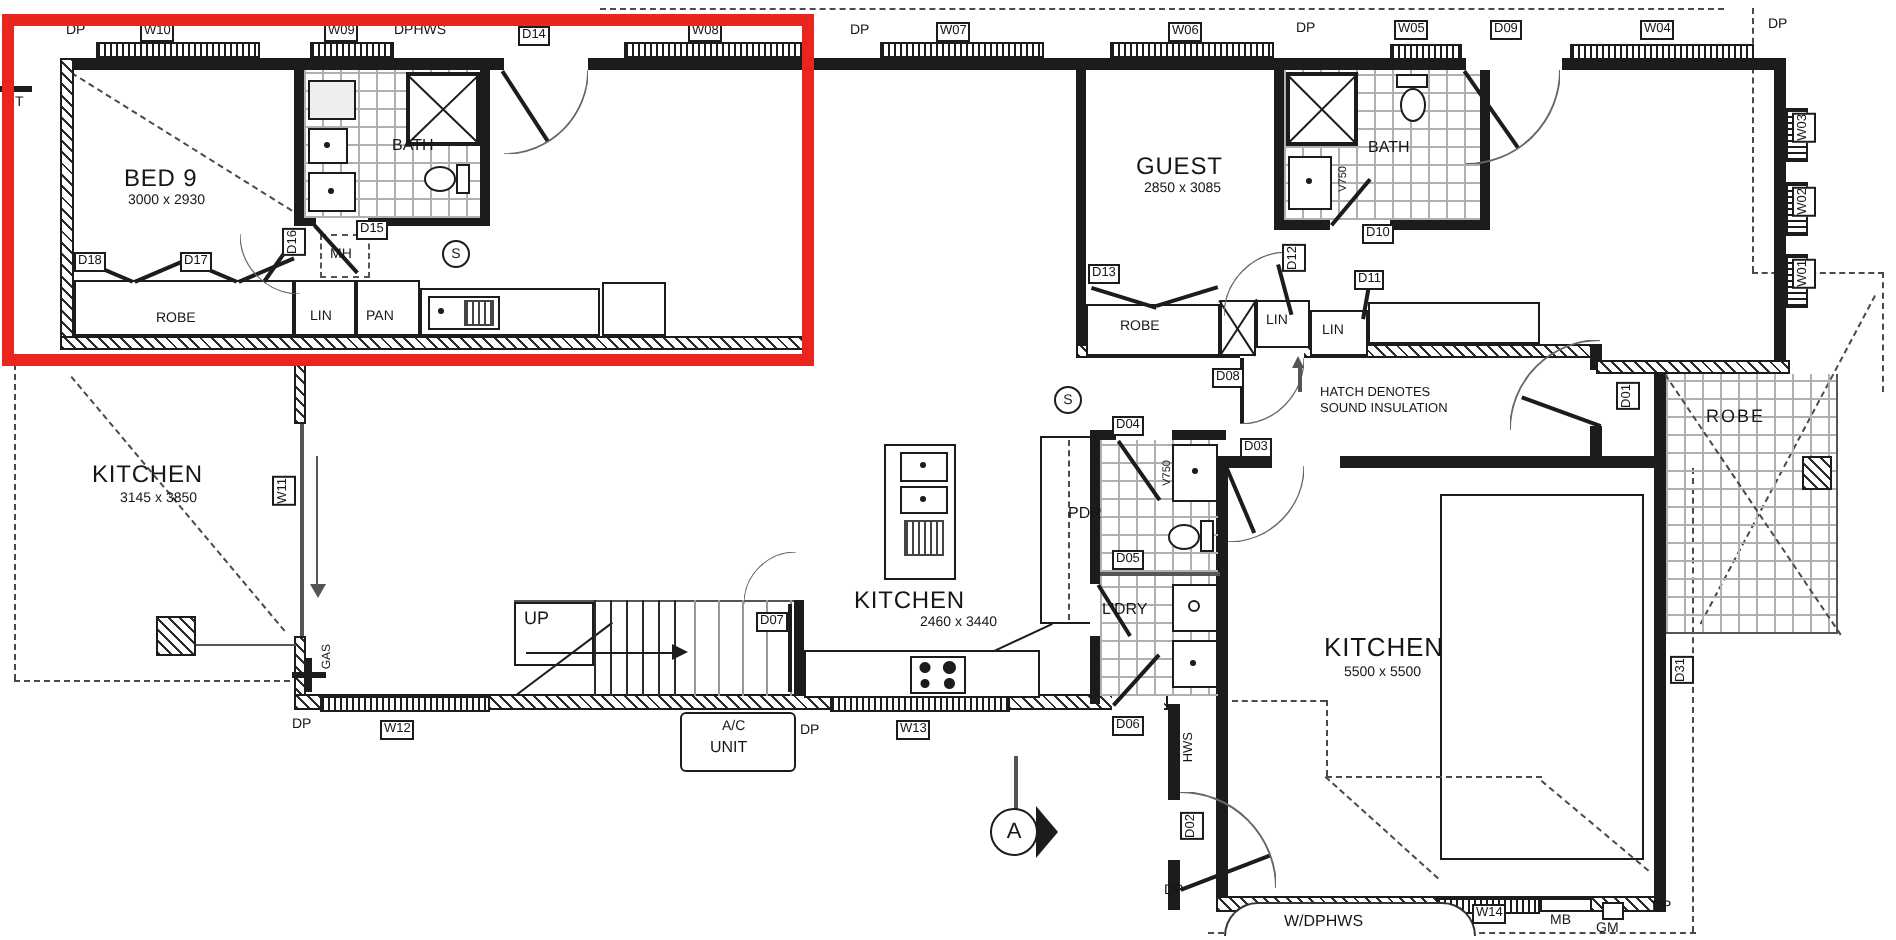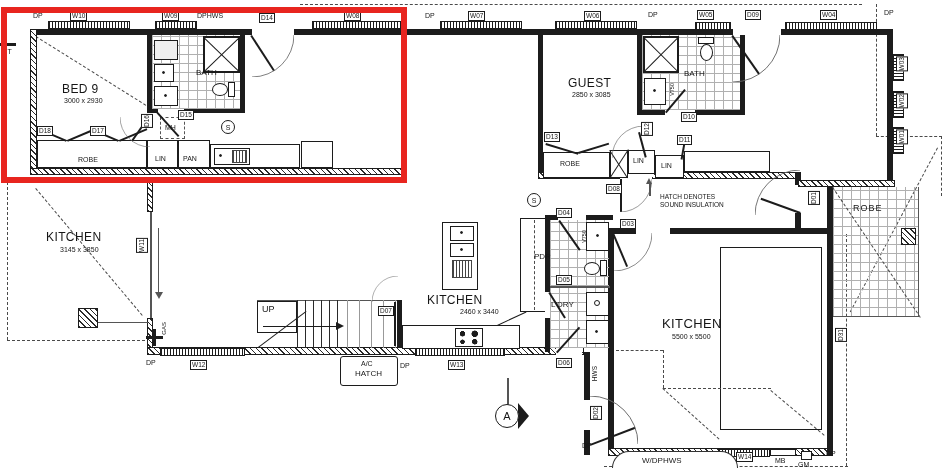--- a/index.html
+++ b/index.html
@@ -256,21 +256,21 @@
   <div class="arc" style="left:372px;top:276px;width:26px;height:26px;transform:scale(-1,-1)">
     <svg viewBox="0 0 100 100" preserveAspectRatio="none">
         <path d="M100,0 A100,100 0 0 1 0,100" fill="none" stroke="#666" stroke-width="2"></path>
       </svg>
   </div>
   <div class="tag" style="left:378px;top:306px">D07</div>
   <div class="tag" style="left:190px;top:360px">W12</div>
   <div class="txt" style="left:400px;top:362px">DP</div>
   <div class="box" style="left:340px;top:356px;width:58px;height:30px;border-radius:3px"></div>
   <div class="txt" style="left:361px;top:360px">A/C</div>
-  <div class="txt" style="left:355px;top:370px;font-size:8px">HATCH</div>
+  <div class="txt" style="left:355px;top:370px;font-size:8px">UNIT</div>
 
   <div class="room" style="left:427px;top:293px">KITCHEN</div>
   <div class="dims" style="left:460px;top:308px">2460 x 3440</div>
   <div class="box" style="left:442px;top:222px;width:36px;height:68px"></div>
   <div class="box" style="left:450px;top:226px;width:24px;height:15px"></div>
   <div class="ell" style="left:460px;top:231px;width:3px;height:3px;background:#1c1c1c"></div>
   <div class="box" style="left:450px;top:243px;width:24px;height:14px"></div>
   <div class="ell" style="left:460px;top:248px;width:3px;height:3px;background:#1c1c1c"></div>
   <div class="stripes" style="left:452px;top:260px;width:20px;height:18px"></div>
   <div class="box" style="left:402px;top:325px;width:118px;height:24px"></div>

